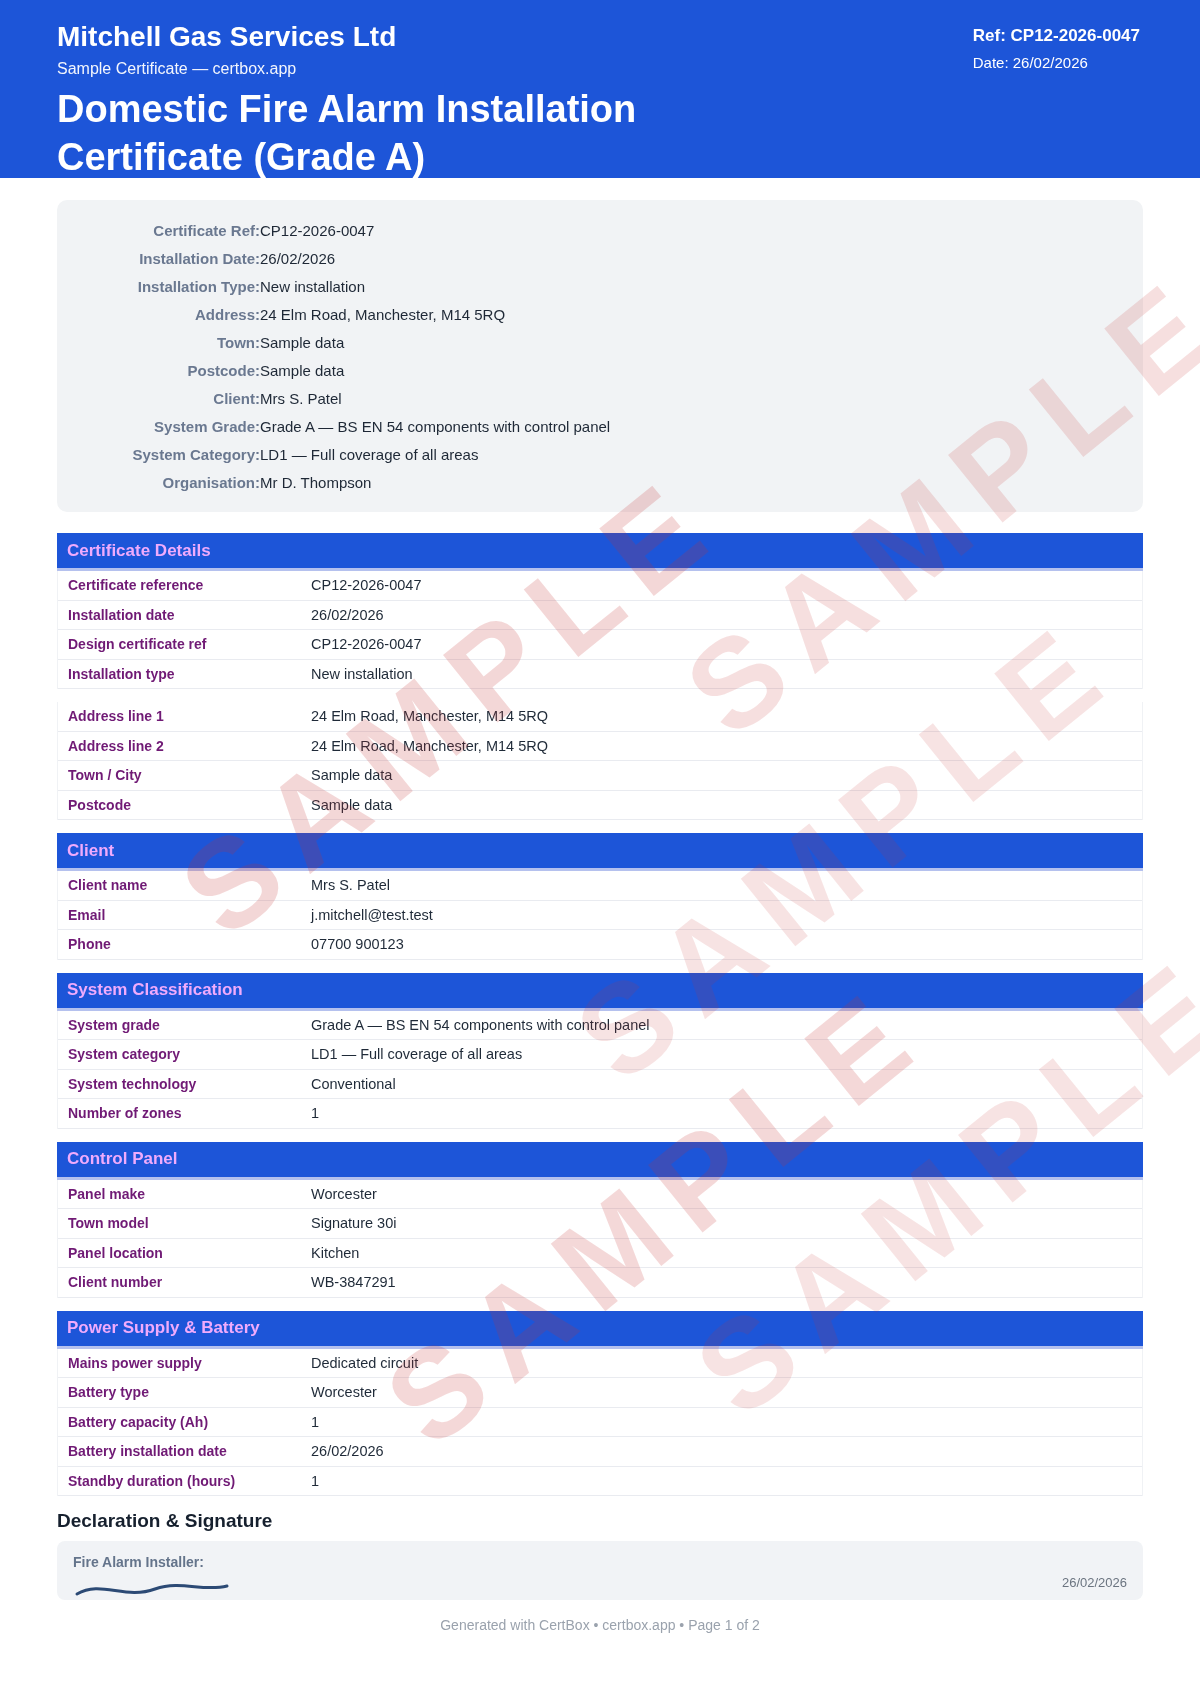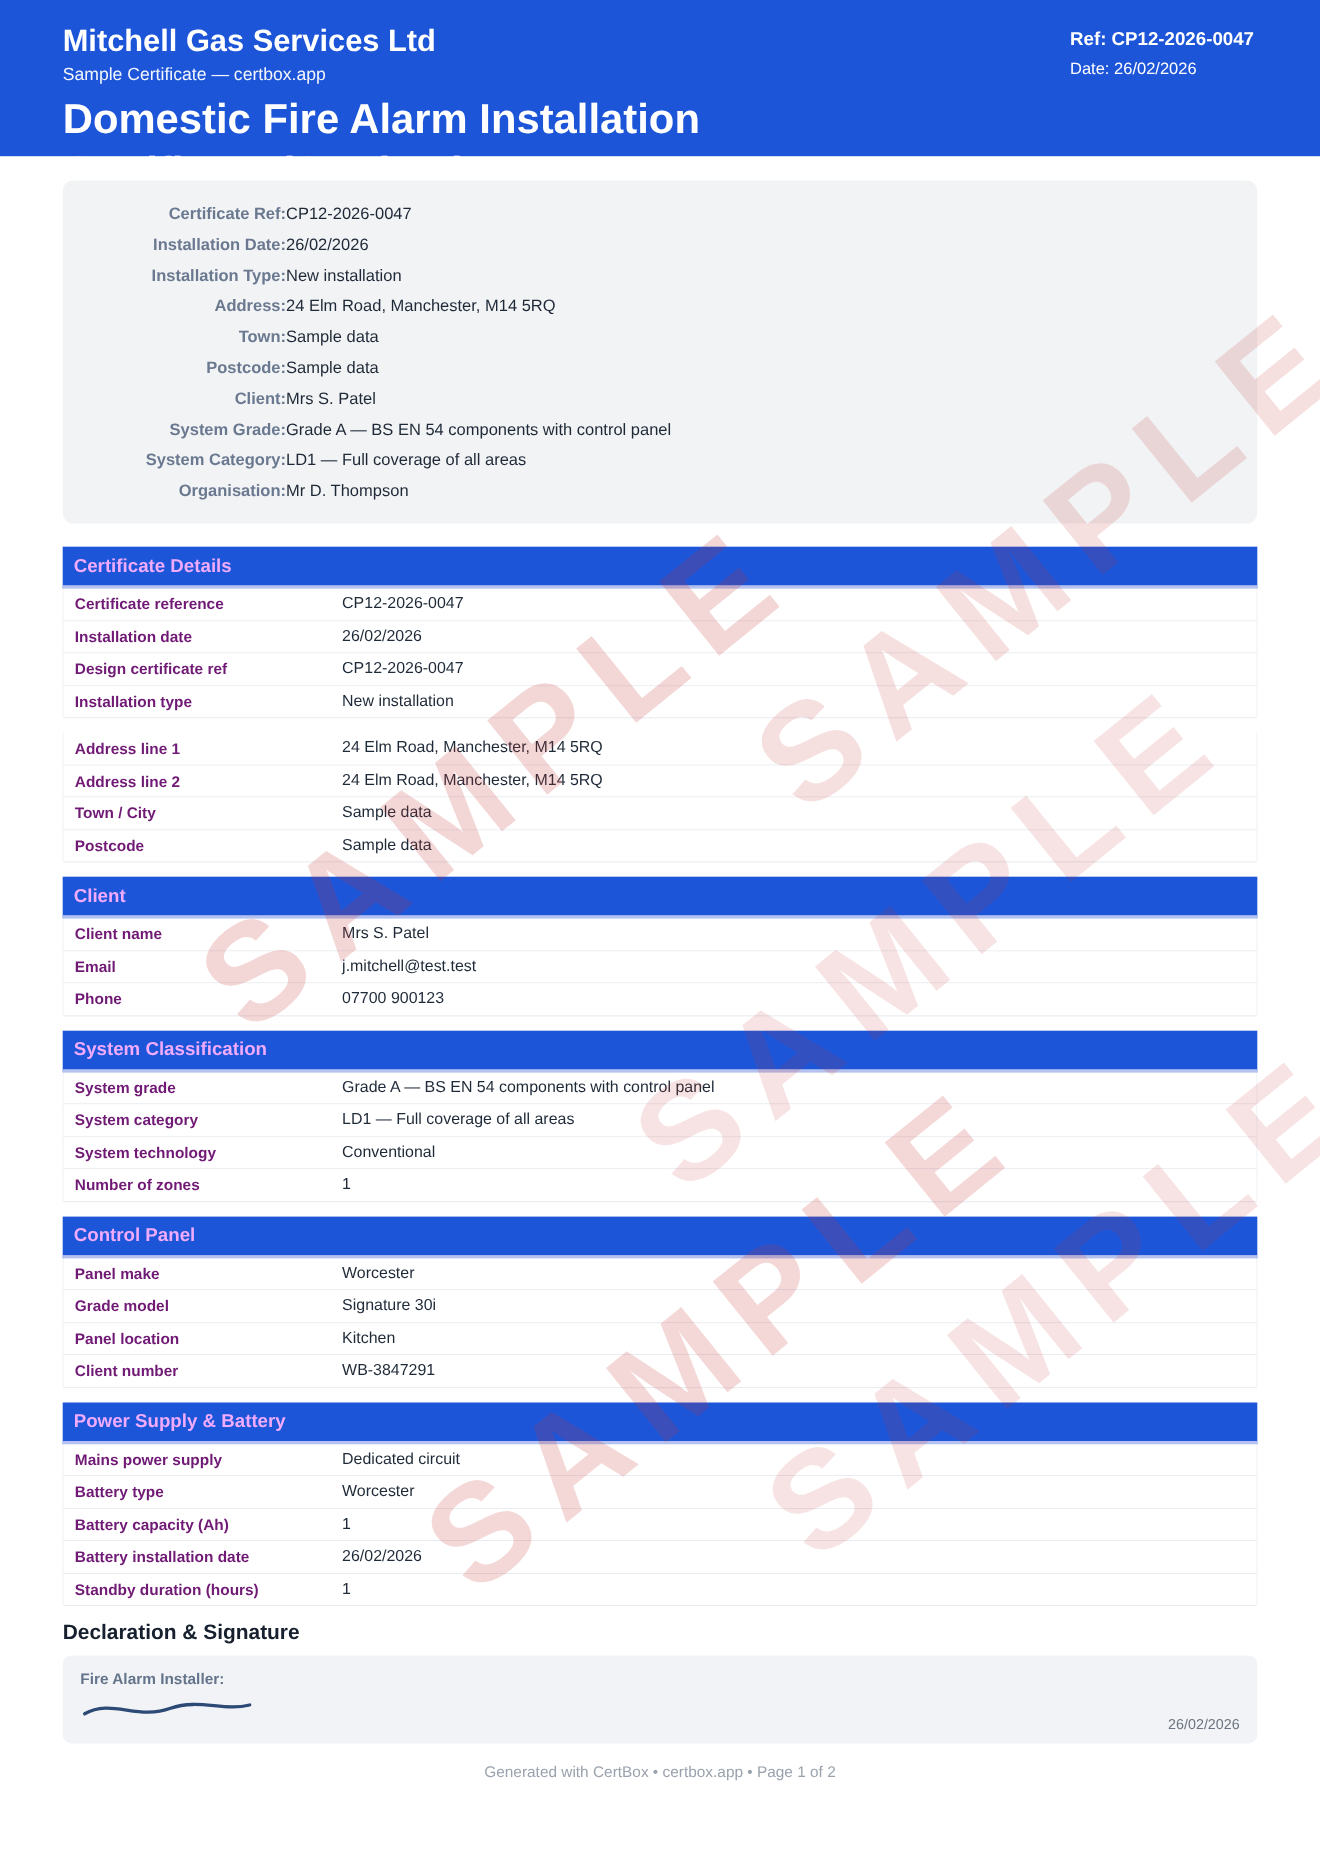--- a/index.html
+++ b/index.html
@@ -3,21 +3,21 @@
 <meta charset="utf-8">
 <style>
   html,body{margin:0;padding:0;}
   body{
     width:1200px;height:1697px;position:relative;overflow:hidden;
     background:#ffffff;font-family:"Liberation Sans",sans-serif;
     -webkit-font-smoothing:antialiased;
   }
   
   .banner{
-    background:#1d55d8;color:#fff;height:142px;box-sizing:border-box;
+    background:#1d55d8;color:#fff;height:178px;box-sizing:border-box;
     padding:22px 60px 0 57px;display:flex;justify-content:space-between;
   }
   .banner-left{max-width:780px;}
   .company{font-size:28px;font-weight:bold;line-height:1.1;}
   .subtitle{font-size:16px;margin-top:7px;color:rgba(255,255,255,.95);}
   .doc-title{font-size:38px;font-weight:bold;line-height:1.26;margin-top:8px;max-width:720px;}
   .banner-right{text-align:left;padding-top:4px;}
   .ref{font-size:17px;font-weight:bold;}
   .date{font-size:15px;margin-top:8px;}
   
@@ -37,21 +37,21 @@
   }
   .section-title{color:#f0abfc;font-size:17px;font-weight:bold;}
   .rows{border-left:1px solid #f0f2f5;border-right:1px solid #f0f2f5;}
   .drow{height:29.5px;box-sizing:border-box;border-bottom:1px solid #e9ebf0;
     display:flex;align-items:center;padding-left:10px;background:#fff;}
   .dlabel{width:243px;flex:none;font-size:14px;font-weight:bold;color:#701a75;}
   .dvalue{font-size:14.5px;color:#1f2a38;}
   
   .decl-heading{margin:14px 57px 0 57px;font-size:19px;font-weight:bold;color:#16202e;position:relative;z-index:1;}
   .sig-card{
-    margin:9px 57px 0 57px;background:#f1f3f6;border-radius:8px;height:80px;
+    margin:9px 57px 0 57px;background:#f1f3f6;border-radius:8px;height:59px;
     box-sizing:border-box;padding:13px 16px 0 16px;position:relative;z-index:1;
   }
   .sig-label{font-size:14px;font-weight:bold;color:#64748b;}
   .sig-stroke{margin-top:6px;display:block;}
   .sig-date{position:absolute;right:16px;bottom:10px;font-size:13px;color:#6b7480;}
   
   .footer{margin-top:17px;text-align:center;font-size:14px;color:#9aa2ad;position:relative;z-index:1;}
   
   .wm-layer{position:absolute;left:0;top:0;width:1200px;height:1697px;overflow:hidden;
     pointer-events:none;z-index:3;}
@@ -212,21 +212,21 @@
   <div class="section">
     <div class="section-header">
         <span class="section-title">Control Panel</span>
       </div>
     <div class="rows">
       <div class="drow">
           <div class="dlabel">Panel make</div>
           <div class="dvalue">Worcester</div>
         </div>
       <div class="drow">
-          <div class="dlabel">Grade model</div>
+          <div class="dlabel">Town model</div>
           <div class="dvalue">Signature 30i</div>
         </div>
       <div class="drow">
           <div class="dlabel">Panel location</div>
           <div class="dvalue">Kitchen</div>
         </div>
       <div class="drow">
           <div class="dlabel">Client number</div>
           <div class="dvalue">WB-3847291</div>
         </div>

